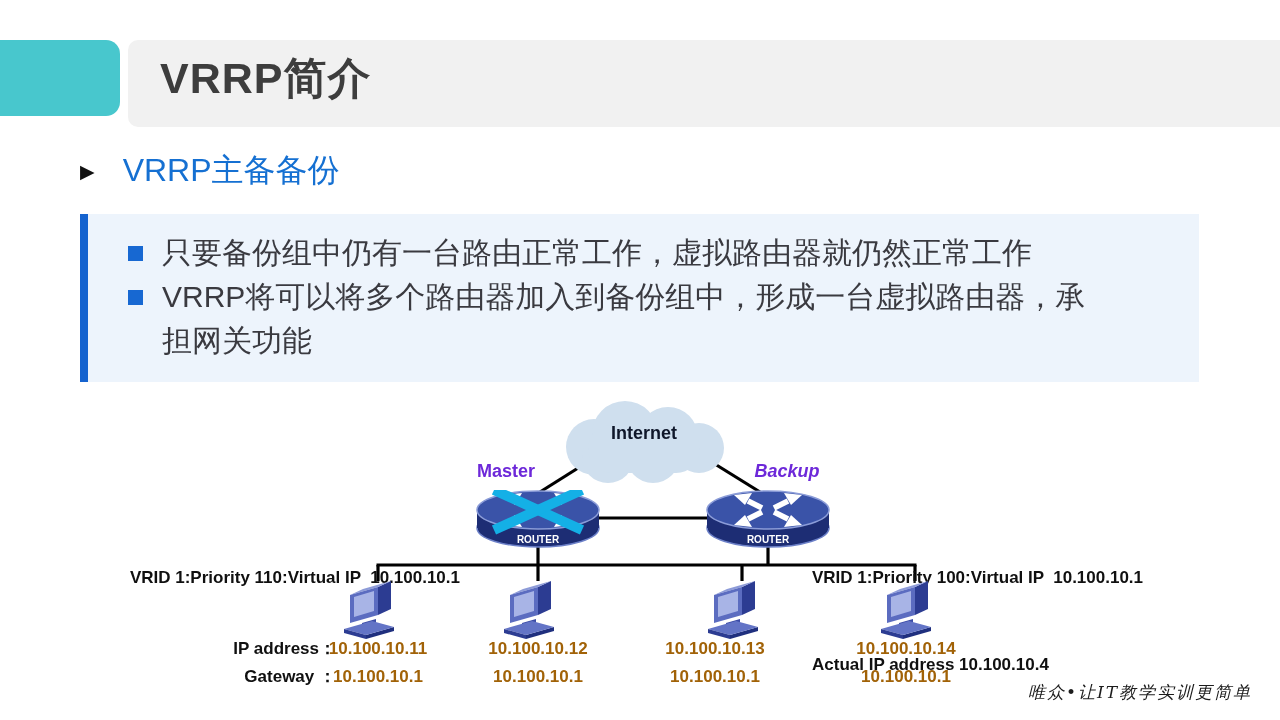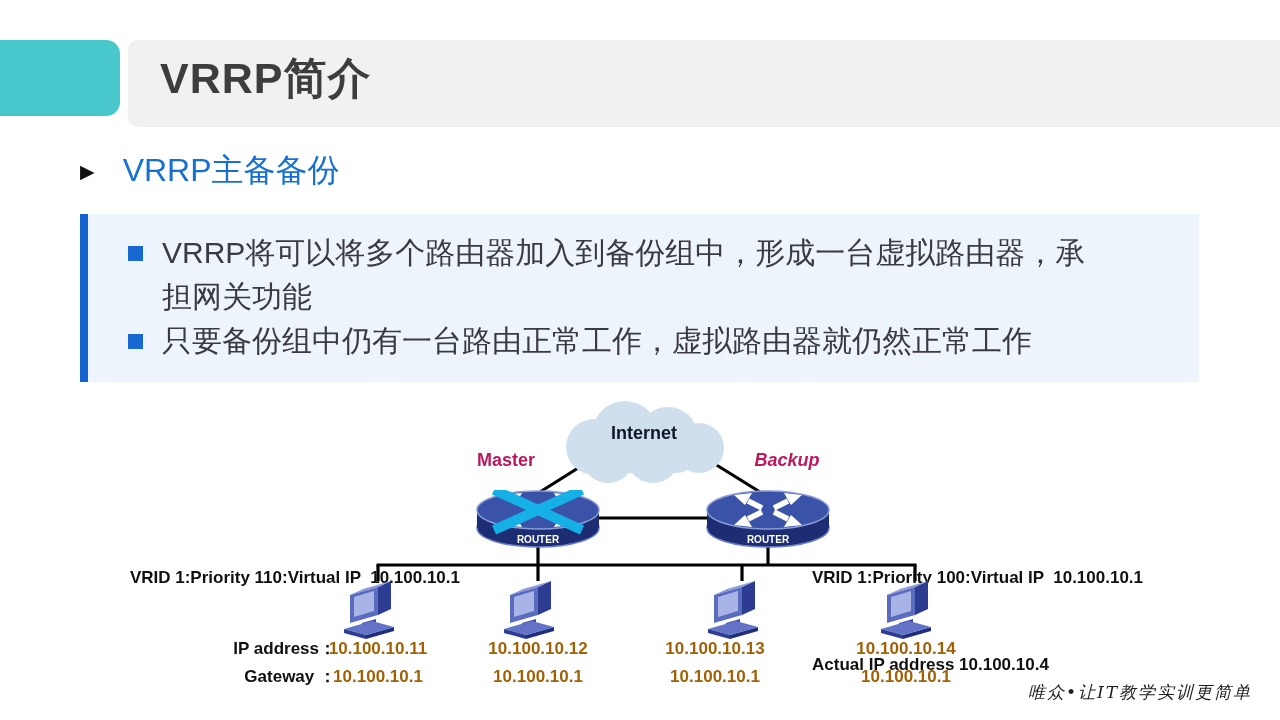--- a/index.html
+++ b/index.html
@@ -27,22 +27,22 @@
   .bullet-item{position:relative;padding-left:34px;font-size:30px;line-height:44px;color:#3a3a40;}
   .sq-bullet{position:absolute;left:0;top:15px;width:15px;height:15px;background:#1768d2;}
 
   
   .wires{position:absolute;left:0;top:0;pointer-events:none;}
   .cloud{position:absolute;left:562px;top:397px;width:164px;height:88px;}
   .cloud i{position:absolute;display:block;background:#cfdfee;border-radius:50%;}
   .cloud .cr{position:absolute;left:26px;top:28px;width:112px;height:48px;background:#cfdfee;border-radius:24px;}
   .cloud-label{position:absolute;left:0;top:26px;width:100%;text-align:center;
                font-size:18px;font-weight:bold;color:#0f172a;}
-  .role-label{position:absolute;top:450px;width:100px;text-align:center;
-              font-size:18px;font-weight:bold;color:#be185d;}
+  .role-label{position:absolute;top:461px;width:100px;text-align:center;
+              font-size:18px;font-weight:bold;color:#6d28d9;}
   .role-master{left:456px;} .role-backup{left:737px;font-style:italic;}
   .router{position:absolute;width:124px;height:60px;}
   .router-master{left:476px;top:490px;} .router-backup{left:706px;top:490px;}
   .vrid{position:absolute;top:505px;font-size:17px;font-weight:bold;color:#101010;
         line-height:29px;white-space:pre;}
   .vrid-left{left:80px;width:380px;text-align:right;}
   .vrid-right{left:812px;width:390px;text-align:left;}
   .pc{position:absolute;top:577px;width:72px;height:64px;}
   .host-caption{position:absolute;left:140px;width:196px;text-align:right;
                 font-size:17px;font-weight:bold;color:#101010;line-height:22px;}
@@ -66,25 +66,25 @@
 
   <div class="section-heading">
     <span class="tri-icon">▶</span>
     <span class="section-title">VRRP主备备份</span>
   </div>
 
   <div class="content-box">
     <div class="bullet-list">
       <div class="bullet-item">
         <span class="sq-bullet"></span>
-        <span>VRRP将可以将多个路由器加入到备份组中，形成一台虚拟路由器，承担网关功能</span>
+        <span>只要备份组中仍有一台路由正常工作，虚拟路由器就仍然正常工作</span>
       </div>
       <div class="bullet-item">
         <span class="sq-bullet"></span>
-        <span>只要备份组中仍有一台路由正常工作，虚拟路由器就仍然正常工作</span>
+        <span>VRRP将可以将多个路由器加入到备份组中，形成一台虚拟路由器，承担网关功能</span>
       </div>
     </div>
   </div>
 
   <svg class="wires" width="1280" height="720" viewBox="0 0 1280 720">
     <g stroke="#000000" stroke-width="3.2">
       <line x1="594" y1="458" x2="540" y2="492"></line>
       <line x1="702" y1="456" x2="760" y2="492"></line>
       <line x1="596" y1="518" x2="710" y2="518"></line>
       <line x1="538" y1="544" x2="538" y2="566"></line>

